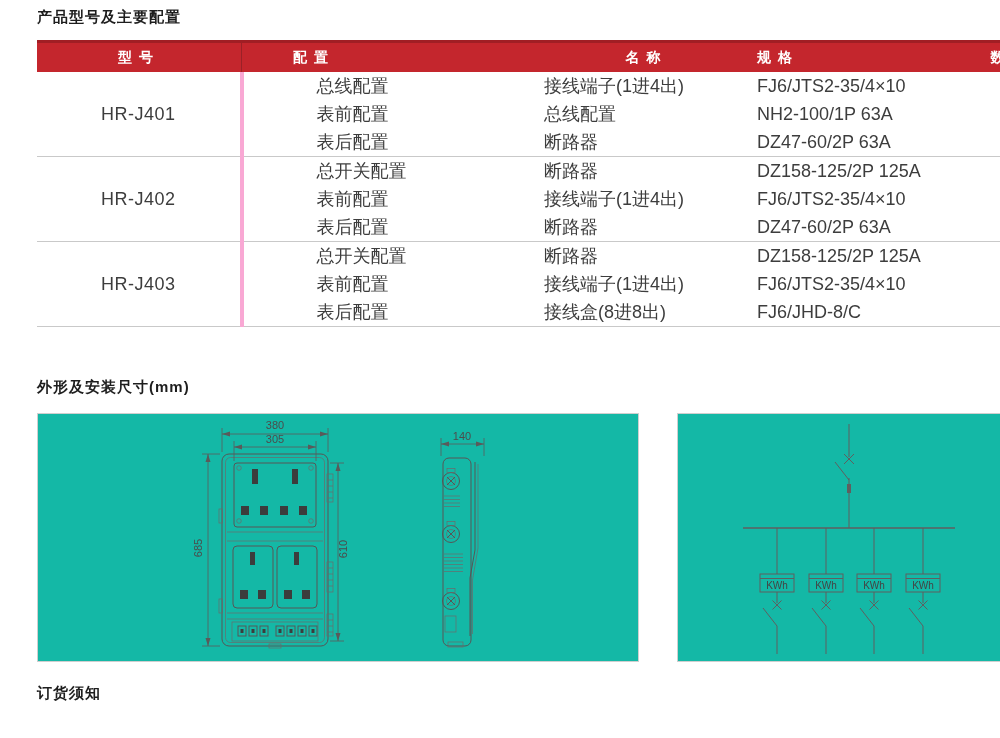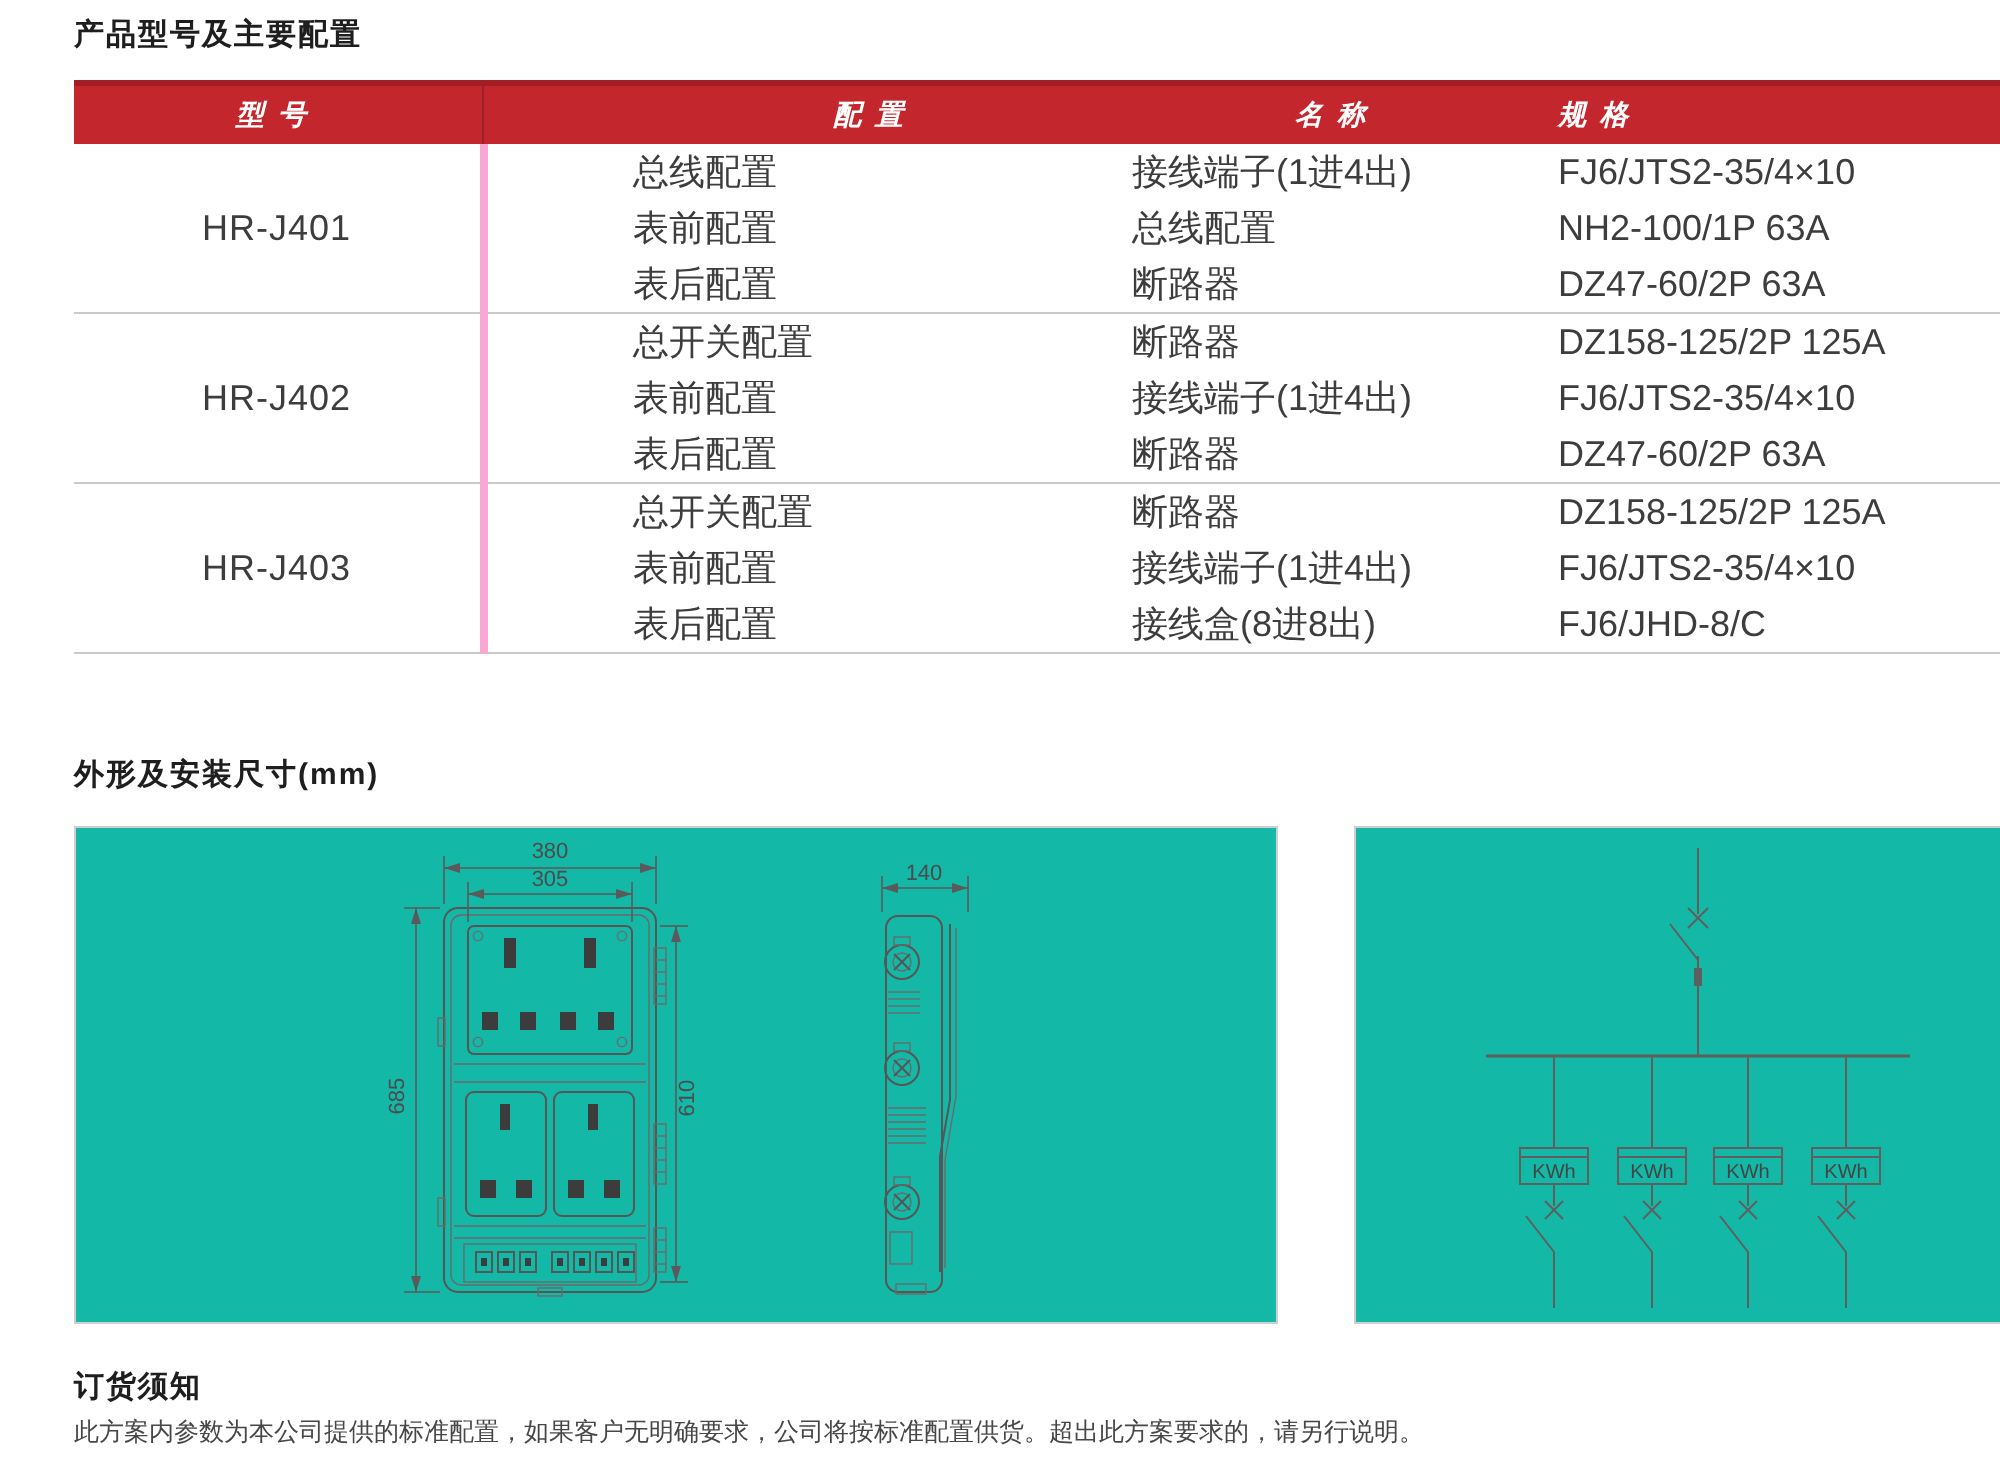--- a/index.html
+++ b/index.html
@@ -6,24 +6,24 @@
   body{font-family:"Liberation Sans","DejaVu Sans",sans-serif;color:#3a3a3a;}
   .page{position:relative;width:1000px;height:738px;background:#fff;overflow:hidden;margin-left:29px;}
 
   .sec-title{font-size:15px;font-weight:bold;color:#1e1e1e;letter-spacing:1px;}
   #main-title{position:absolute;left:8px;top:8px;}
 
   
   #config-table{position:absolute;left:8px;top:40px;width:987px;border-collapse:collapse;table-layout:fixed;}
   #config-table th{
     background:#c4262d;color:#fff;font-size:14px;font-weight:bold;height:27px;
-    border-top:3px solid #a01e24;letter-spacing:7px;font-style:italic;
+    border-top:3px solid #a01e24;letter-spacing:7px;
   }
   #config-table th.c1{width:202px;text-align:center;border-right:1px solid rgba(120,30,34,.55);}
-  #config-table th.c2{width:245px;text-align:center;padding-left:73px;}
+  #config-table th.c2{width:245px;text-align:left;padding-left:51px;}
   #config-table th.c3{width:205px;text-align:center;padding-left:5px;}
   #config-table th.c4{width:170px;text-align:left;padding-left:7px;}
   #config-table th.c5{width:165px;text-align:center;}
   #config-table td{font-size:18px;height:28px;padding:0;color:#3d3d3d;}
   #config-table td.model{text-align:center;border-right:4px solid #f9a8d4;letter-spacing:.5px;}
   #config-table td.config{padding-left:73px;}
   #config-table td.name{padding-left:5px;}
   #config-table td.spec{padding-left:7px;}
   #config-table td.qty{text-align:center;}
   #config-table tbody{border-bottom:1px solid #c9c9c9;}
@@ -329,15 +329,14 @@
         <line class="wire" x1="245" y1="178" x2="245" y2="189"></line>
         <line class="wire" x1="240.5" y1="186.5" x2="249.5" y2="195.5"></line>
         <line class="wire" x1="249.5" y1="186.5" x2="240.5" y2="195.5"></line>
         <line class="wire" x1="231" y1="194" x2="245" y2="212"></line>
         <line class="wire" x1="245" y1="212" x2="245" y2="240"></line>
       </g>
     </svg>
   </div>
 
   <div id="order-title" class="sec-title">订货须知</div>
-  <div id="order-text">此方案内参数为本公司提供的标准配置，如果客户无明确要求，公司将按标准配置供货。超出此方案要求的，请另行说明。</div>
 
 </div>
 
 </body></html>

